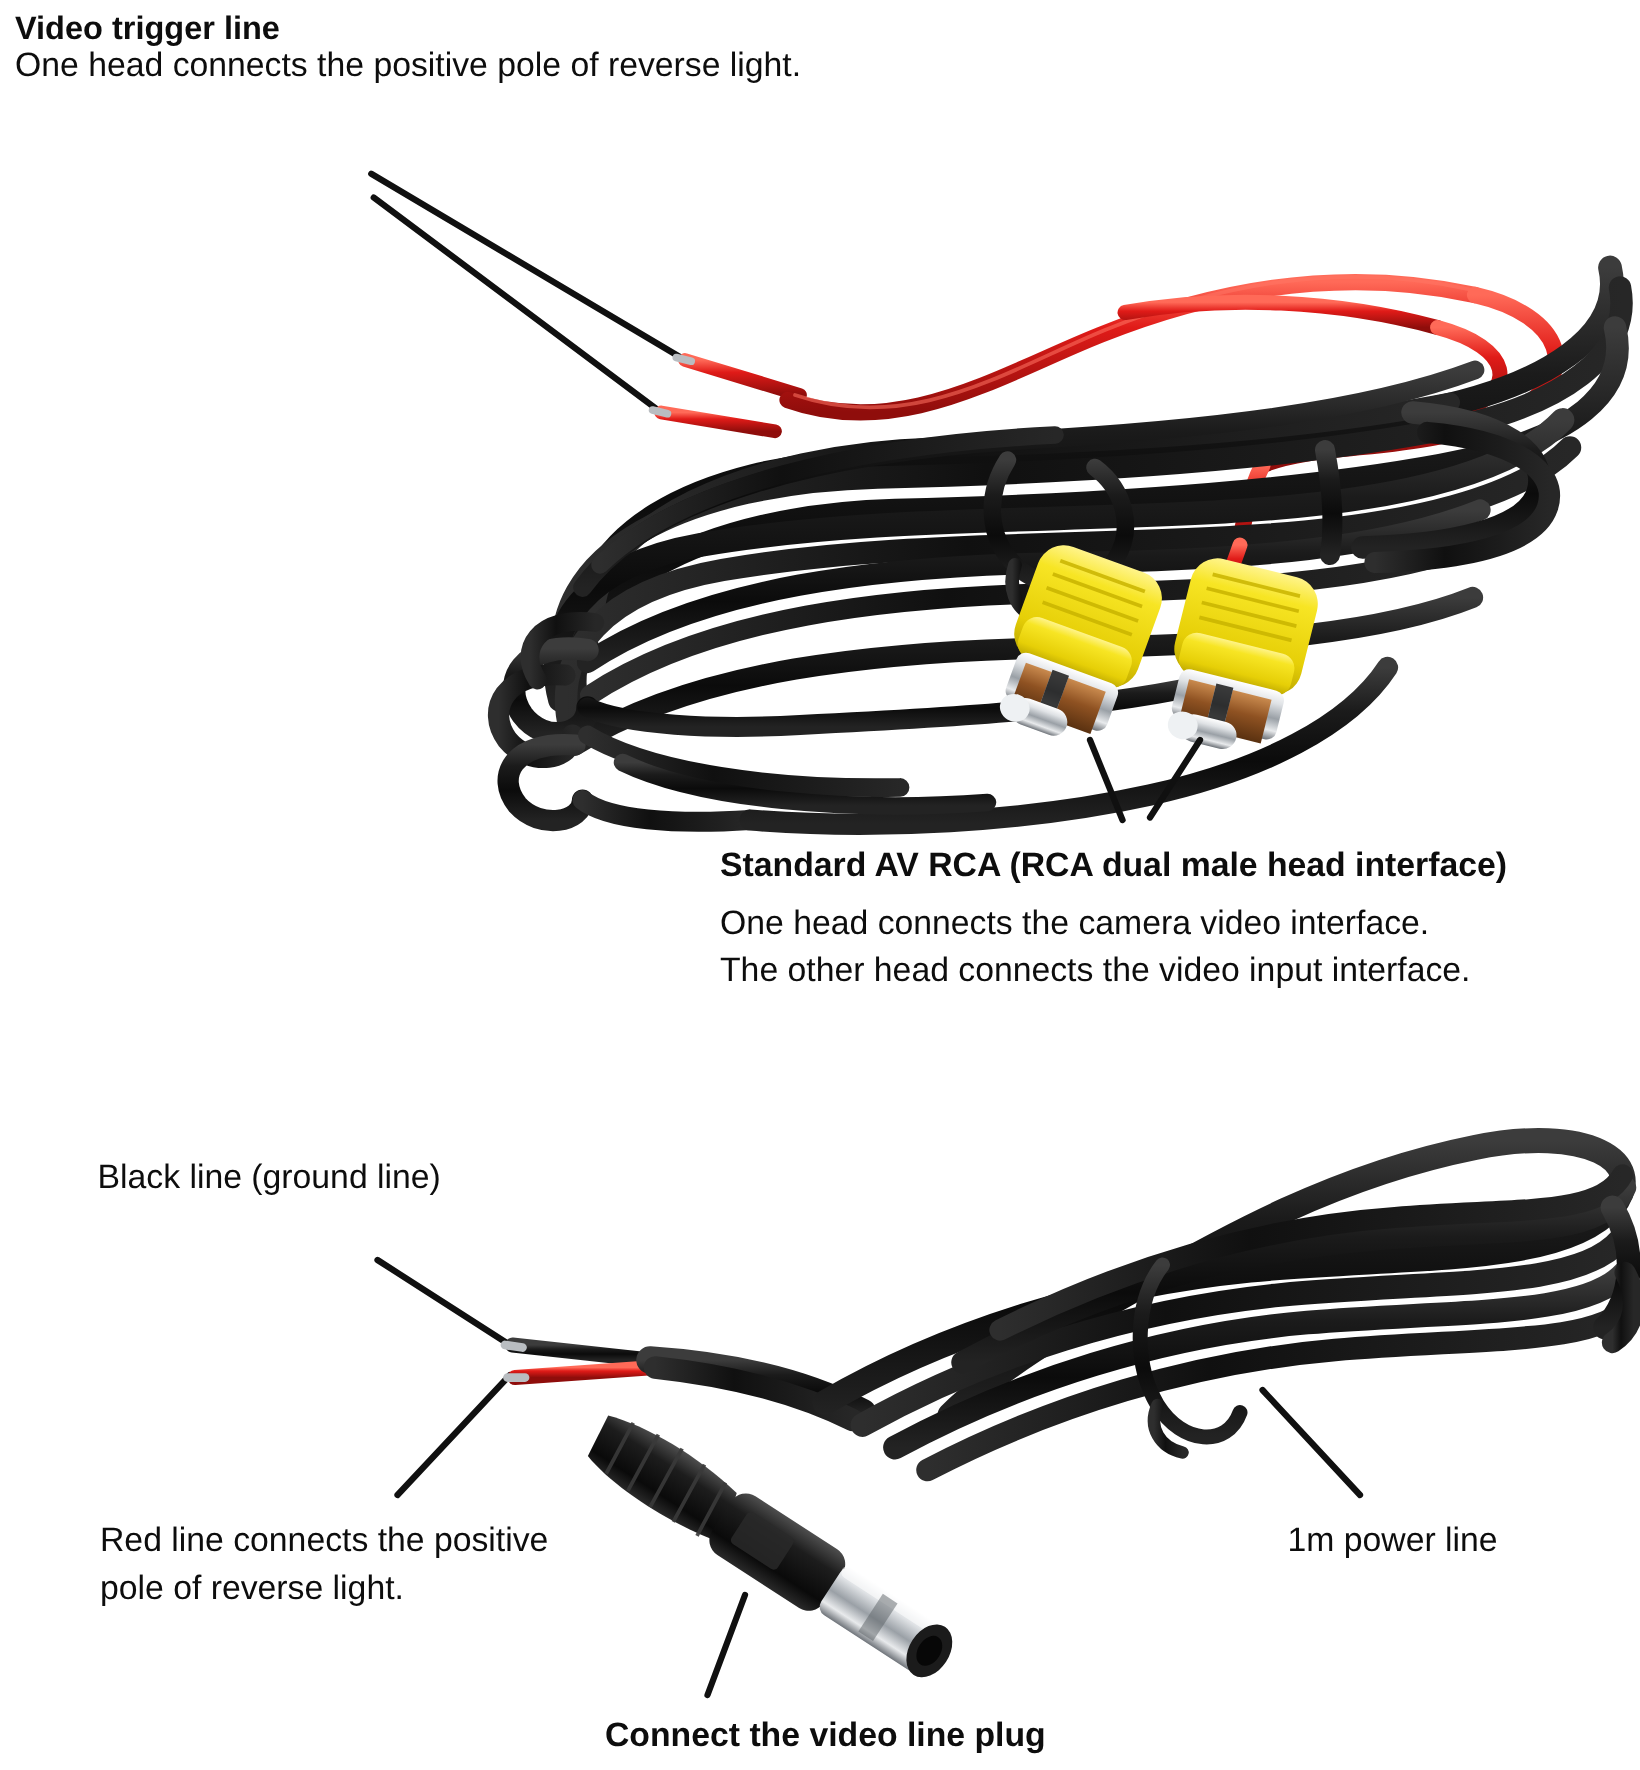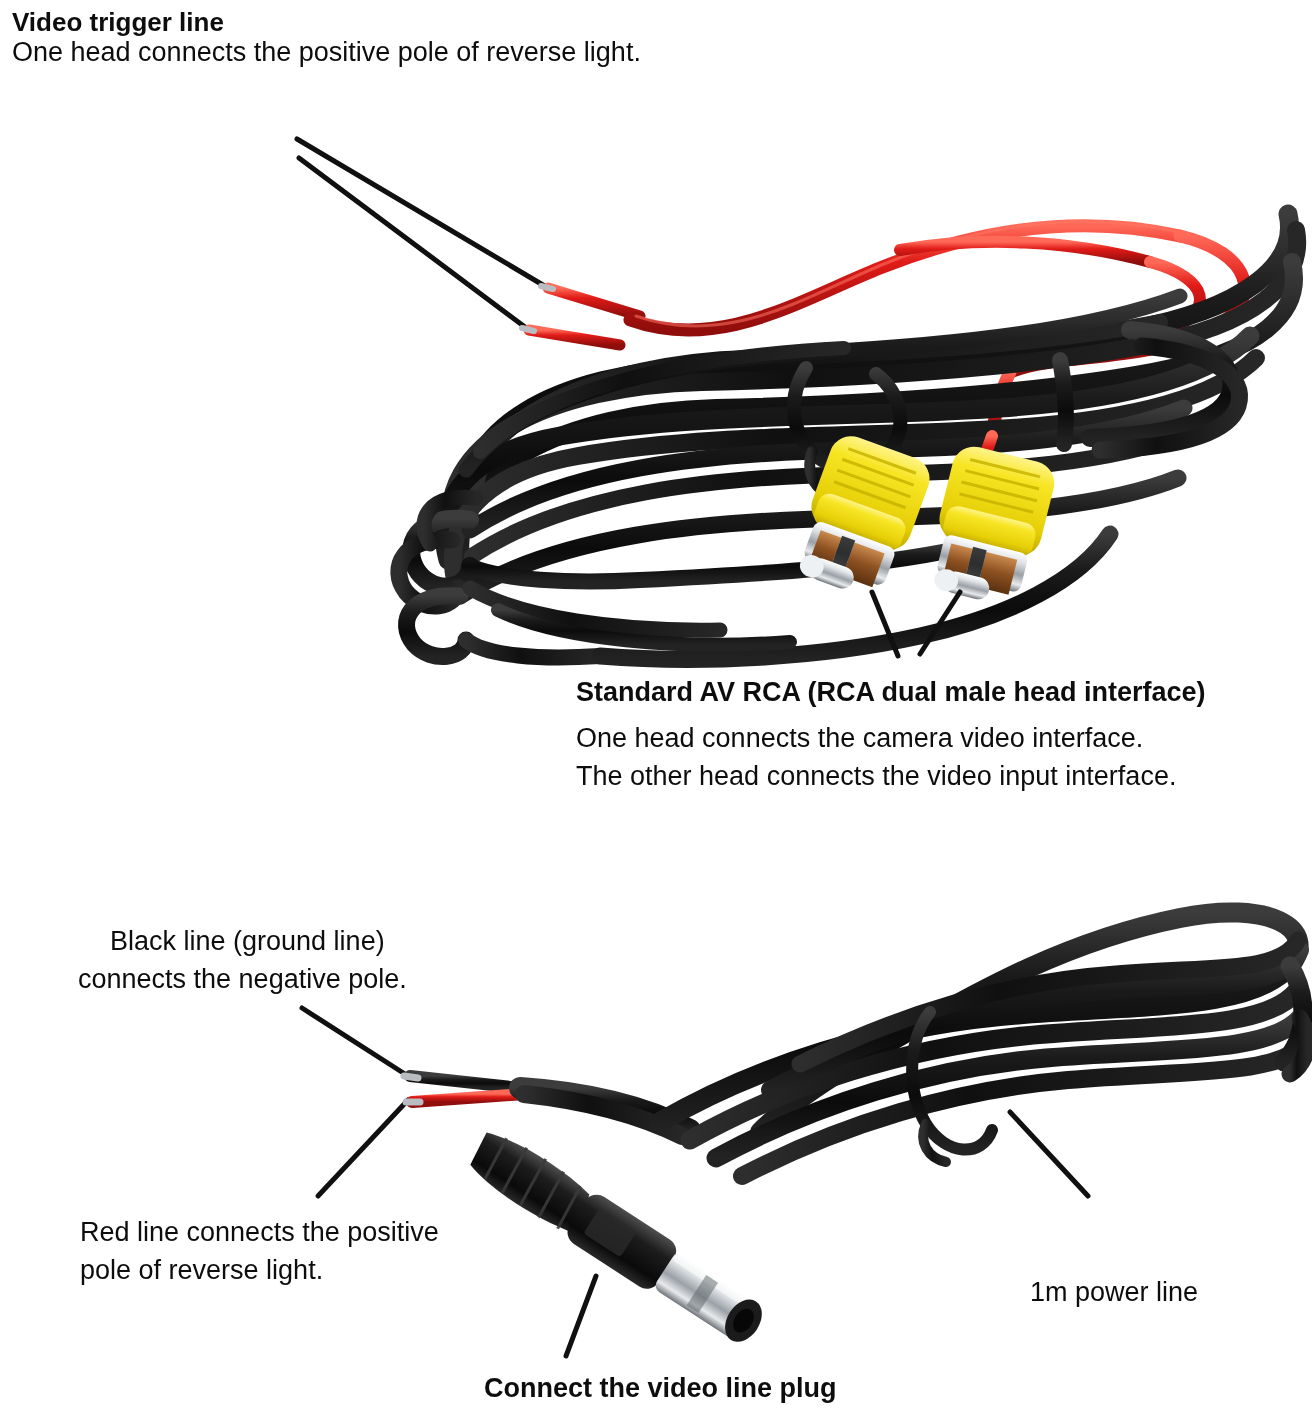--- a/index.html
+++ b/index.html
@@ -17,25 +17,25 @@
   #cap-top-title{left:12px;top:6px;font-size:26px;}
   #cap-top-l1{left:12px;top:36px;font-size:27px;}
   #cap-top-l2{left:12px;top:74px;font-size:27px;}
 
   
   #cap-rca-title{left:576px;top:676px;font-size:27px;text-align:center;}
   #cap-rca-l1{left:576px;top:722px;font-size:27px;}
   #cap-rca-l2{left:576px;top:760px;font-size:27px;}
 
   
-  #cap-black-l1{left:78px;top:925px;font-size:27px;margin-left:32px;}
+  #cap-black-l1{left:78px;top:925px;font-size:27px;}
   #cap-black-l2{left:78px;top:963px;font-size:27px;}
   #cap-red-l1{left:80px;top:1216px;font-size:27px;}
   #cap-red-l2{left:80px;top:1254px;font-size:27px;}
-  #cap-power{left:1030px;top:1276px;font-size:27px;}
+  #cap-power{left:1030px;top:1216px;font-size:27px;}
   #cap-plug{left:484px;top:1372px;font-size:27px;font-weight:bold;}
 </style>
 </head>
 <body>
 
 <div class="stage">
 
   <svg class="art" viewBox="0 0 1312 1416">
     <defs>
       <linearGradient id="gBlk" x1="0" y1="0" x2="0" y2="1">
@@ -249,21 +249,20 @@
   </svg>
 
   <div class="txt head" id="cap-top-title">Video trigger line</div>
   <div class="txt" id="cap-top-l1">One head connects the positive pole of reverse light.</div>
 
   <div class="txt head" id="cap-rca-title">Standard AV RCA (RCA dual male head interface)</div>
   <div class="txt" id="cap-rca-l1">One head connects the camera video interface.</div>
   <div class="txt" id="cap-rca-l2">The other head connects the video input interface.</div>
 
   <div class="txt" id="cap-black-l1">Black line (ground line)</div>
-  <div class="txt" id="cap-black-l2">connects the negative pole.</div>
 
   <div class="txt" id="cap-red-l1">Red line connects the positive</div>
   <div class="txt" id="cap-red-l2">pole of reverse light.</div>
 
   <div class="txt" id="cap-power">1m power line</div>
 
   <div class="txt" id="cap-plug">Connect the video line plug</div>
 
 </div>
 

